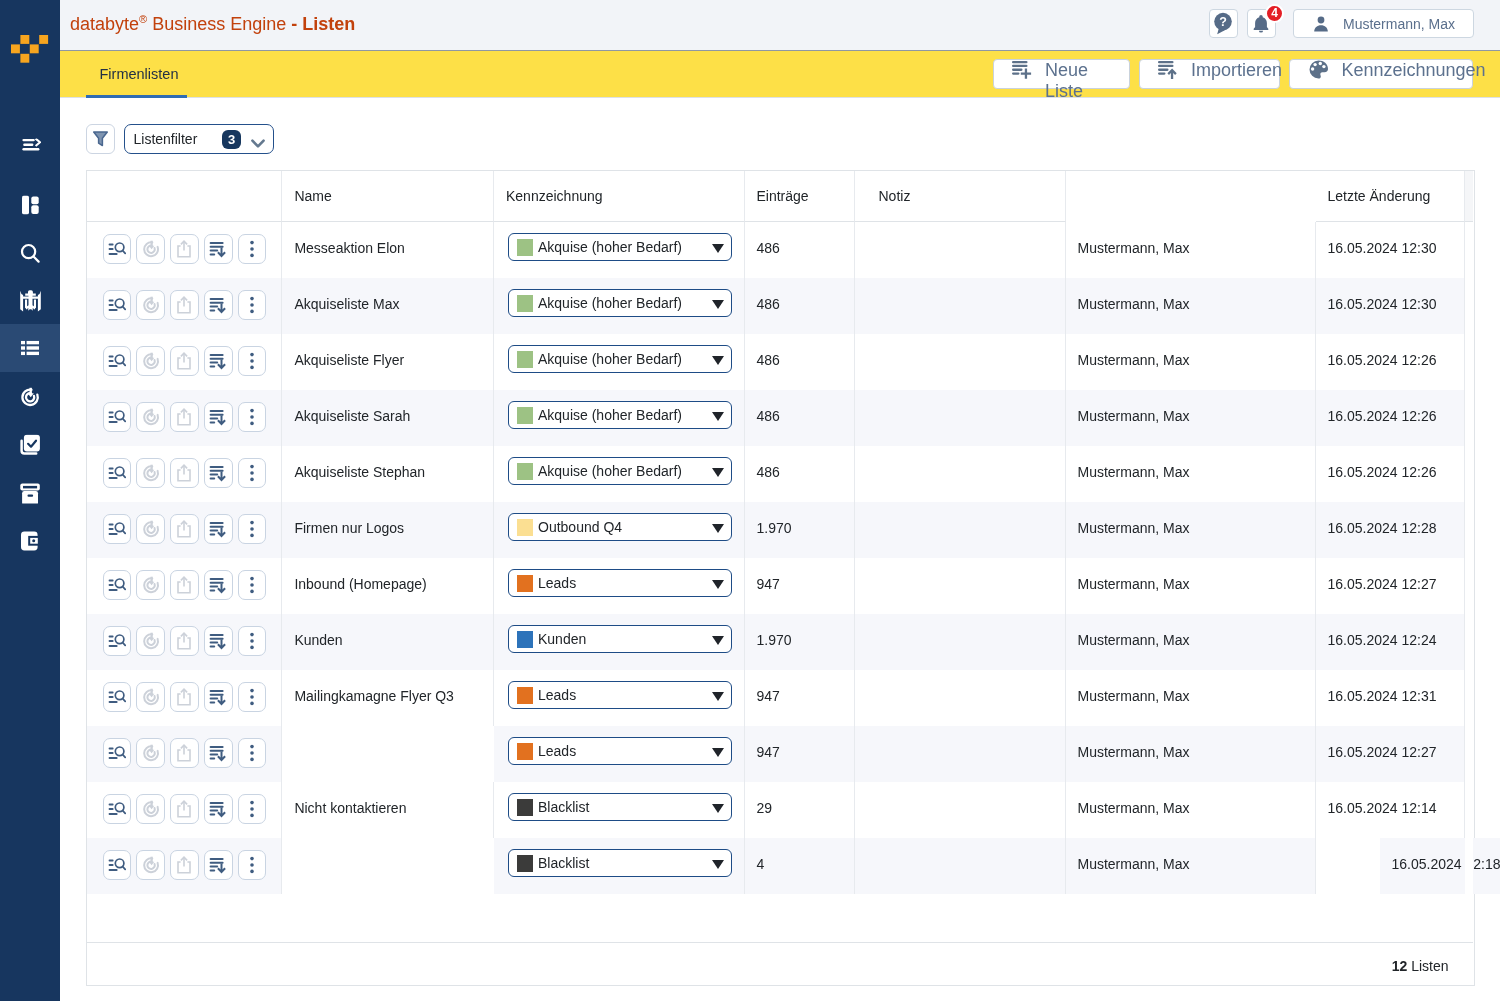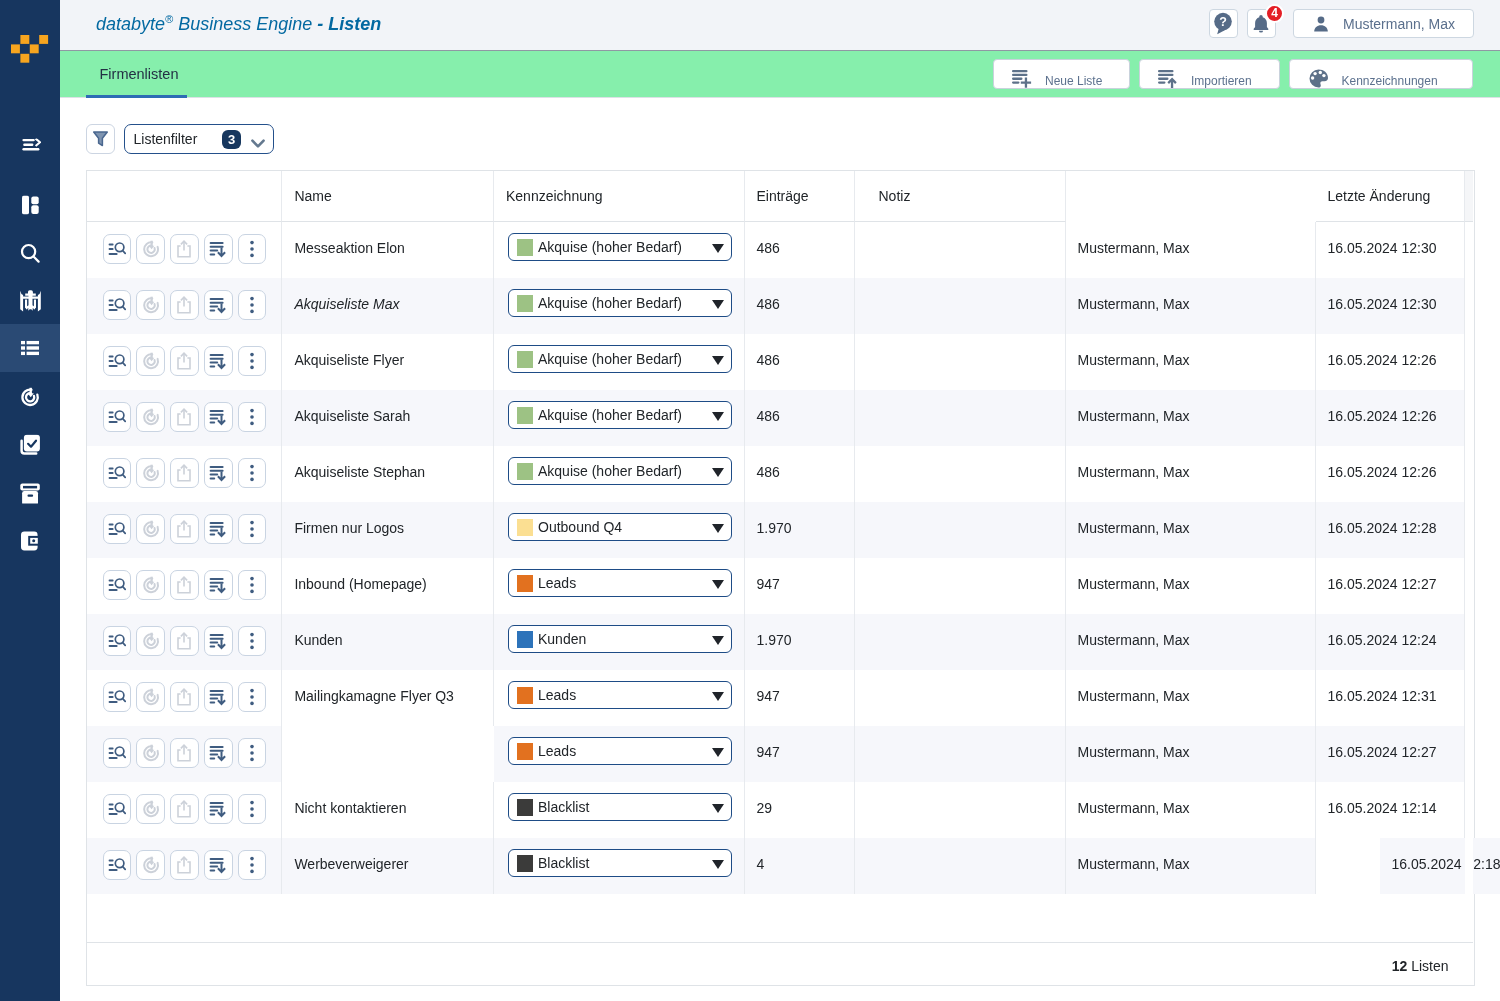--- a/index.html
+++ b/index.html
@@ -2,27 +2,27 @@
 <html><head>
 <meta charset="utf-8">
 <style>
   * { margin:0; padding:0; box-sizing:border-box; }
   html,body { width:1500px; height:1001px; font-family:"Liberation Sans", sans-serif; background:#fff; overflow:hidden; }
   #page { position:relative; width:1500px; height:1001px; background:#fff; }
   #sidebar { position:absolute; left:0; top:0; width:60px; height:1001px; background:#17365f; }
   #sidebar .active { position:absolute; left:0; top:324px; width:60px; height:48px; background:#2a4a74; }
   .sic { position:absolute; width:60px; display:flex; justify-content:center; }
   #header { position:absolute; left:60px; top:0; width:1440px; height:50.5px; background:#f2f4f8; border-bottom:1.5px solid #8f98a3; }
-  #title { position:absolute; left:36px; top:13px; font-size:18px; color:#0369a1;font-style:italic; }
+  #title { position:absolute; left:10px; top:13px; font-size:18px; color:#c2410c; }
   #title sup { font-size:11px; }
   .hbtn { position:absolute; top:9px; height:29px; background:#fff; border:1px solid #cdd7e1; border-radius:4px; display:flex; align-items:center; justify-content:center; }
-  #toolbar { position:absolute; left:60px; top:50.5px; width:1440px; height:47.5px; background:#86efac; border-bottom:1px solid #dde1e6; }
+  #toolbar { position:absolute; left:60px; top:50.5px; width:1440px; height:47.5px; background:#fde047; border-bottom:1px solid #dde1e6; }
   .tab { position:absolute; top:0; height:47px; display:flex; align-items:center; font-size:14.5px; }
   #underline { position:absolute; left:26px; top:44.4px; width:100.5px; height:3px; background:#2e6cb4; }
-  .tbtn { position:absolute; top:8.5px; height:29.5px; background:#fff; border:1px solid #c9d2dc; border-radius:4px; display:flex; align-items:flex-end; font-size:12px; color:#5c718e; }
+  .tbtn { position:absolute; top:8.5px; height:29.5px; background:#fff; border:1px solid #c9d2dc; border-radius:4px; display:flex; align-items:flex-start; font-size:18px; color:#5c718e; }
   #funnelbtn { position:absolute; left:85.5px; top:124px; width:29px; height:29.5px; background:#fff; border:1px solid #ccd5e2; border-radius:6px; display:flex; align-items:center; justify-content:center; }
   #listenfilter { position:absolute; left:123.5px; top:124px; width:150px; height:29.5px; background:#fff; border:1.7px solid #24508b; border-radius:7px; }
   #listenfilter .lbl { position:absolute; left:9px; top:5.5px; font-size:14px; color:#212529; }
   #listenfilter .badge { position:absolute; left:97.5px; top:4.5px; width:19.2px; height:19.5px; background:#17375e; border-radius:6px; color:#fff; font-size:13px; font-weight:bold; text-align:center; line-height:19.5px; }
   #listenfilter .chev { position:absolute; right:8px; top:10px; }
   #tbl { position:absolute; left:85.5px; top:170px; width:1389px; height:815.5px; border:1px solid #dfe3e7; background:#fff; }
   .hcell { position:absolute; top:0; height:51px; border-right:1px solid #e7eaee; font-size:14px; color:#212529; display:flex; align-items:center; background:#fff; }
   .row { position:absolute; left:0; width:1386.5px; height:56px; }
   .cell { position:absolute; top:0; height:56px; border-right:1px solid #e7eaee; font-size:14px; color:#212529; display:flex; align-items:center; background:#fff; padding-bottom:4px; }
   .alt .cell { background:#f6f7fb; }
@@ -303,21 +303,21 @@
             </div>
             <div class="abtn">
               <svg width="6" height="18" viewBox="0 0 6 18" style="">
                 <circle cx="3" cy="2.6" r="1.8" fill="#3f5c80"></circle>
                 <circle cx="3" cy="9" r="1.8" fill="#3f5c80"></circle>
                 <circle cx="3" cy="15.4" r="1.8" fill="#3f5c80"></circle>
               </svg>
             </div>
           </div>
         </div>
-    <div class="cell" style="left:195.9px; width:211.6px; padding-left:12px;font-style:italic;">Akquiseliste Max</div>
+    <div class="cell" style="left:195.9px; width:211.6px; padding-left:12px;">Akquiseliste Max</div>
     <div class="cell" style="left:407.5px; width:250.5px;">
           <div class="sel">
             <span class="sw" style="background:#9dc284;"></span>
             <span class="st">Akquise (hoher Bedarf)</span>
             <span class="car"></span>
           </div>
         </div>
     <div class="cell" style="left:658px; width:110px; padding-left:12px;">486</div>
     <div class="cell" style="left:768px; width:211px;"></div>
     <div class="cell" style="left:979px; width:250px; padding-left:12px;">Mustermann, Max</div>
@@ -892,21 +892,20 @@
             </div>
             <div class="abtn">
               <svg width="6" height="18" viewBox="0 0 6 18" style="">
                 <circle cx="3" cy="2.6" r="1.8" fill="#3f5c80"></circle>
                 <circle cx="3" cy="9" r="1.8" fill="#3f5c80"></circle>
                 <circle cx="3" cy="15.4" r="1.8" fill="#3f5c80"></circle>
               </svg>
             </div>
           </div>
         </div>
-    <div class="cell" style="left:195.9px; width:211.6px; padding-left:12px;">Werbeverweigerer</div>
     <div class="cell" style="left:407.5px; width:250.5px;">
           <div class="sel">
             <span class="sw" style="background:#3b3b3a;"></span>
             <span class="st">Blacklist</span>
             <span class="car"></span>
           </div>
         </div>
     <div class="cell" style="left:658px; width:110px; padding-left:12px;">4</div>
     <div class="cell" style="left:768px; width:211px;"></div>
     <div class="cell" style="left:979px; width:250px; padding-left:12px;">Mustermann, Max</div>

